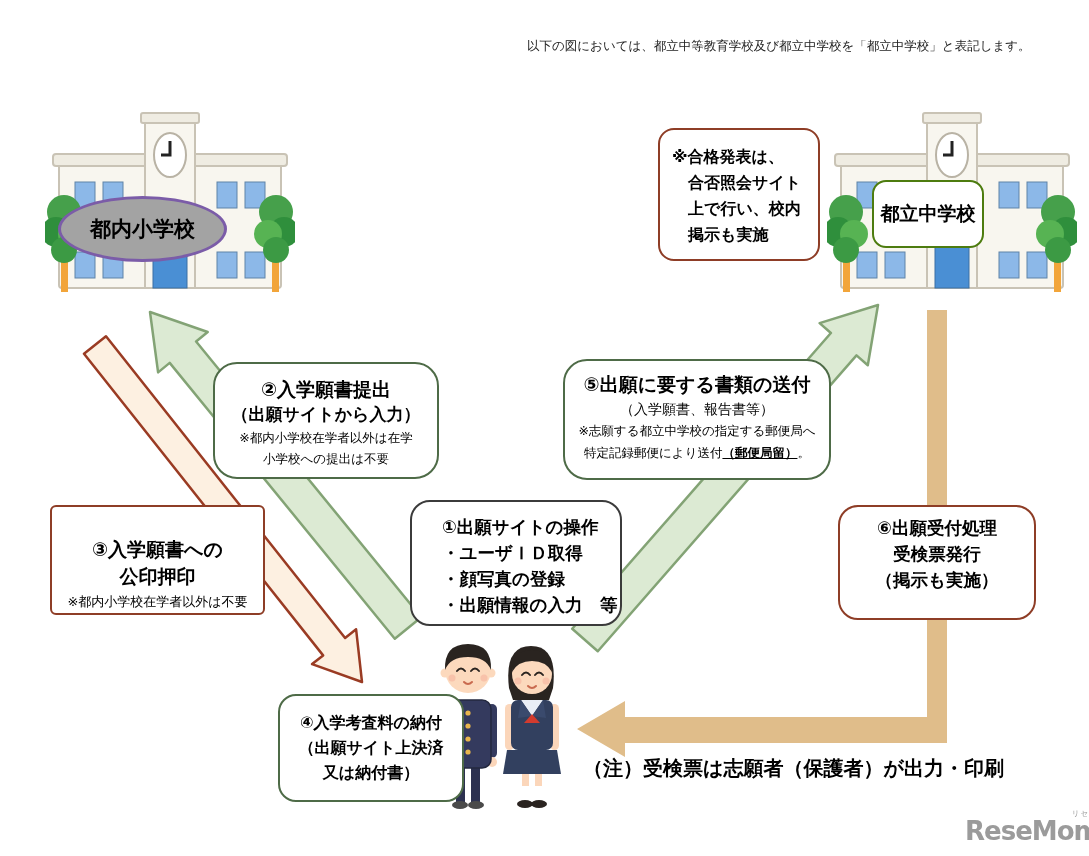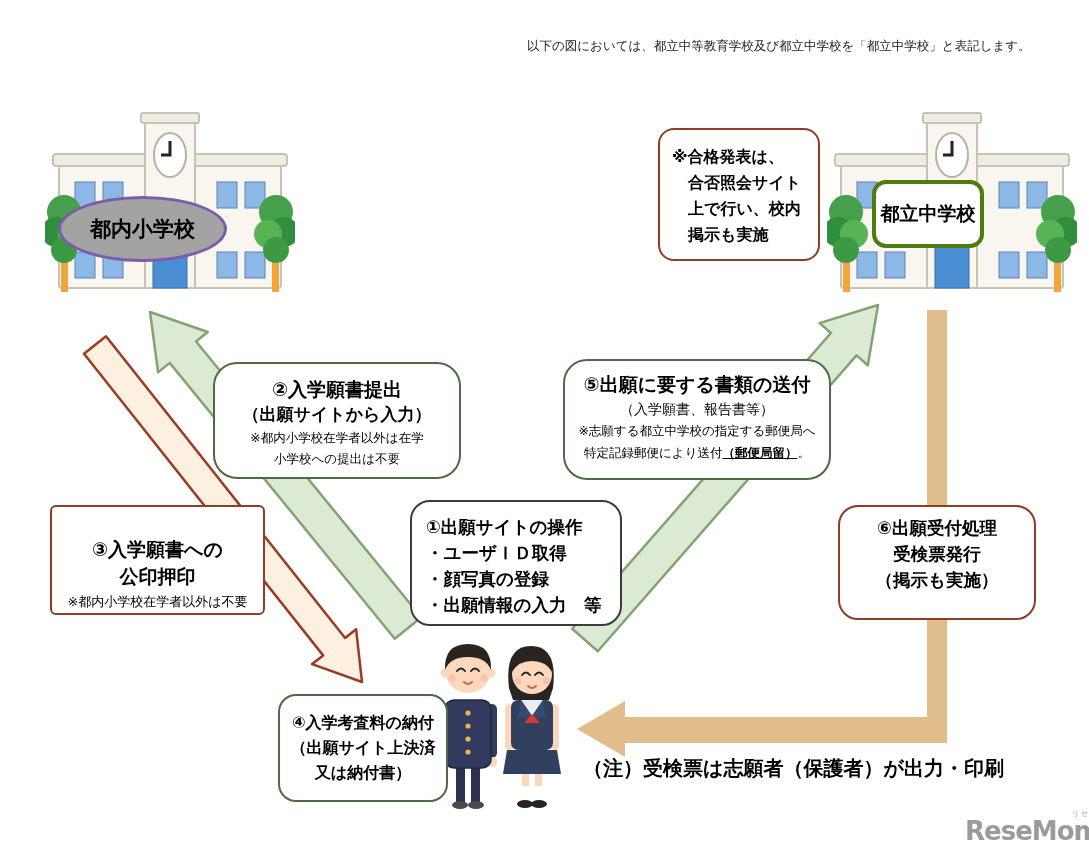--- a/index.html
+++ b/index.html
@@ -15,56 +15,56 @@
   .title-banner{left:38px;top:19px;width:449px;height:47px;background:#ffff00;
     border:2.5px solid #000;display:flex;align-items:center;justify-content:center;
     font-size:27px;font-weight:bold;color:#000;letter-spacing:1px;box-sizing:border-box;}
   .subtitle{left:527px;top:38px;font-size:12.5px;color:#222;}
 
   
   .school-label-ellipse{left:58px;top:196px;width:169px;height:66px;background:#a3a3a3;
     border:3px solid #7b5ca8;border-radius:50%;display:flex;align-items:center;justify-content:center;
     font-size:21px;font-weight:bold;box-sizing:border-box;}
   .school-label-rect{left:872px;top:180px;width:112px;height:68px;background:#fff;
-    border:4px solid #4d7c0f;border-radius:14px;display:flex;align-items:center;justify-content:center;
+    border:2px solid #4d7c0f;border-radius:14px;display:flex;align-items:center;justify-content:center;
     font-size:19px;font-weight:bold;box-sizing:border-box;}
 
   
   .rbox{background:#fff;box-sizing:border-box;text-align:center;color:#000;}
   .green-border{border:2.5px solid #4e6b47;}
   .brown-border{border:2.5px solid #8e3d26;}
   .black-border{border:2.5px solid #3b3b3b;}
 
   .announce{left:658px;top:128px;width:162px;height:133px;border-radius:16px;
     padding:14px 10px 0 12px;text-align:left;font-size:16px;font-weight:bold;line-height:26px;}
   .announce .ind{padding-left:16px;}
 
-  .box2{left:213px;top:362px;width:248px;height:117px;border-radius:24px;padding-top:12px;}
+  .box2{left:213px;top:362px;width:226px;height:117px;border-radius:24px;padding-top:12px;}
   .box2 .l1{font-size:19px;font-weight:bold;line-height:26px;}
   .box2 .l2{font-size:17px;font-weight:bold;line-height:25px;}
   .box2 .note{font-size:12.5px;line-height:21px;}
 
   .box5{left:563px;top:359px;width:268px;height:121px;border-radius:24px;padding-top:10px;}
   .box5 .l1{font-size:19px;font-weight:bold;line-height:27px;}
   .box5 .l2{font-size:14px;font-weight:normal;line-height:22px;}
   .box5 .note{font-size:12.5px;line-height:22px;}
   .box5 .emph{font-weight:bold;text-decoration:underline;}
 
   .box3{left:50px;top:505px;width:215px;height:110px;border-radius:6px;padding-top:29px;}
   .box3 .l1{font-size:19px;font-weight:bold;line-height:27px;}
   .box3 .note{font-size:13px;line-height:24px;}
 
   .box1{left:410px;top:500px;width:212px;height:126px;border-radius:20px;
-    padding:12px 0 0 14px;text-align:left;}
+    padding:12px 0 0 30px;text-align:left;}
   .box1 .ln{font-size:17.5px;font-weight:bold;line-height:26px;}
 
   .box6{left:838px;top:505px;width:198px;height:115px;border-radius:20px;padding-top:8px;}
   .box6 .ln{font-size:17.5px;font-weight:bold;line-height:26px;}
 
-  .box4{left:278px;top:694px;width:170px;height:108px;border-radius:18px;padding-top:14px;text-align:center;}
+  .box4{left:278px;top:694px;width:186px;height:108px;border-radius:18px;padding-top:14px;text-align:center;}
   .box4 .ln{font-size:16px;font-weight:bold;line-height:25px;}
 
   .footnote{left:583px;top:755px;font-size:20px;font-weight:bold;color:#000;}
 
   .logo{left:965px;top:816px;color:#9b9b9b;font-weight:bold;font-size:26px;letter-spacing:-1px;}
   .logo .ruby{position:absolute;right:2px;top:-7px;font-size:7.5px;font-weight:normal;letter-spacing:1px;}
 </style>
 </head>
 <body>
 

